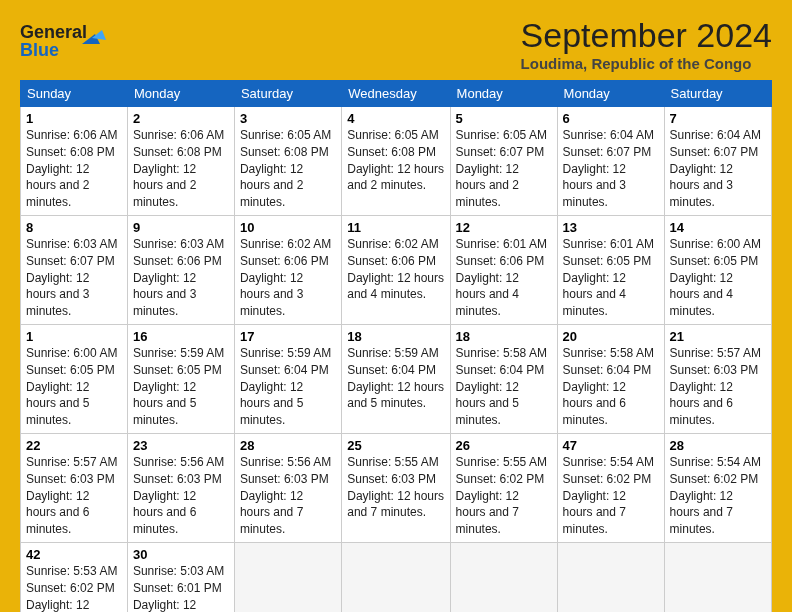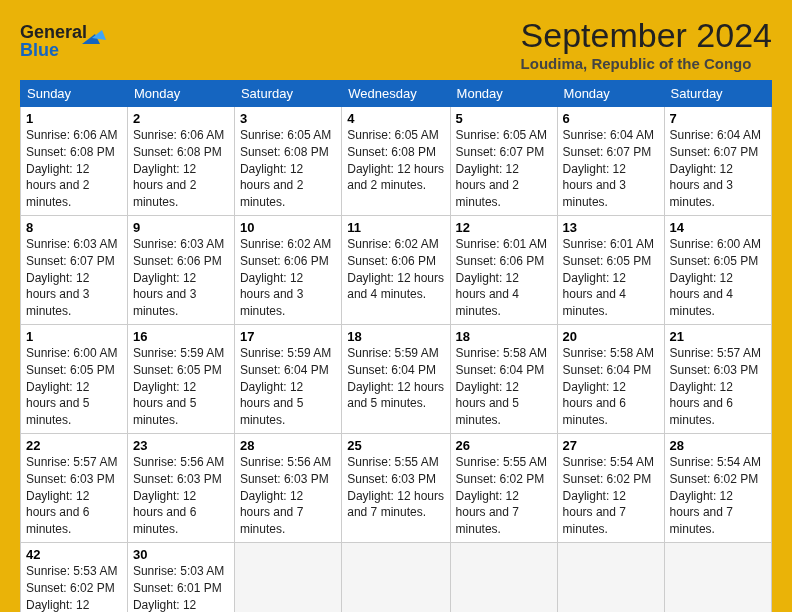--- a/index.html
+++ b/index.html
@@ -296,21 +296,21 @@
 and 7 minutes.</div>
           </td>
           <td>
             <span class="day-num">26</span>
             <div class="day-info">Sunrise: 5:55 AM
 Sunset: 6:02 PM
 Daylight: 12 hours
 and 7 minutes.</div>
           </td>
           <td>
-            <span class="day-num">27</span>
+            <span class="day-num">47</span>
             <div class="day-info">Sunrise: 5:54 AM
 Sunset: 6:02 PM
 Daylight: 12 hours
 and 7 minutes.</div>
           </td>
           <td>
             <span class="day-num">28</span>
             <div class="day-info">Sunrise: 5:54 AM
 Sunset: 6:02 PM
 Daylight: 12 hours

